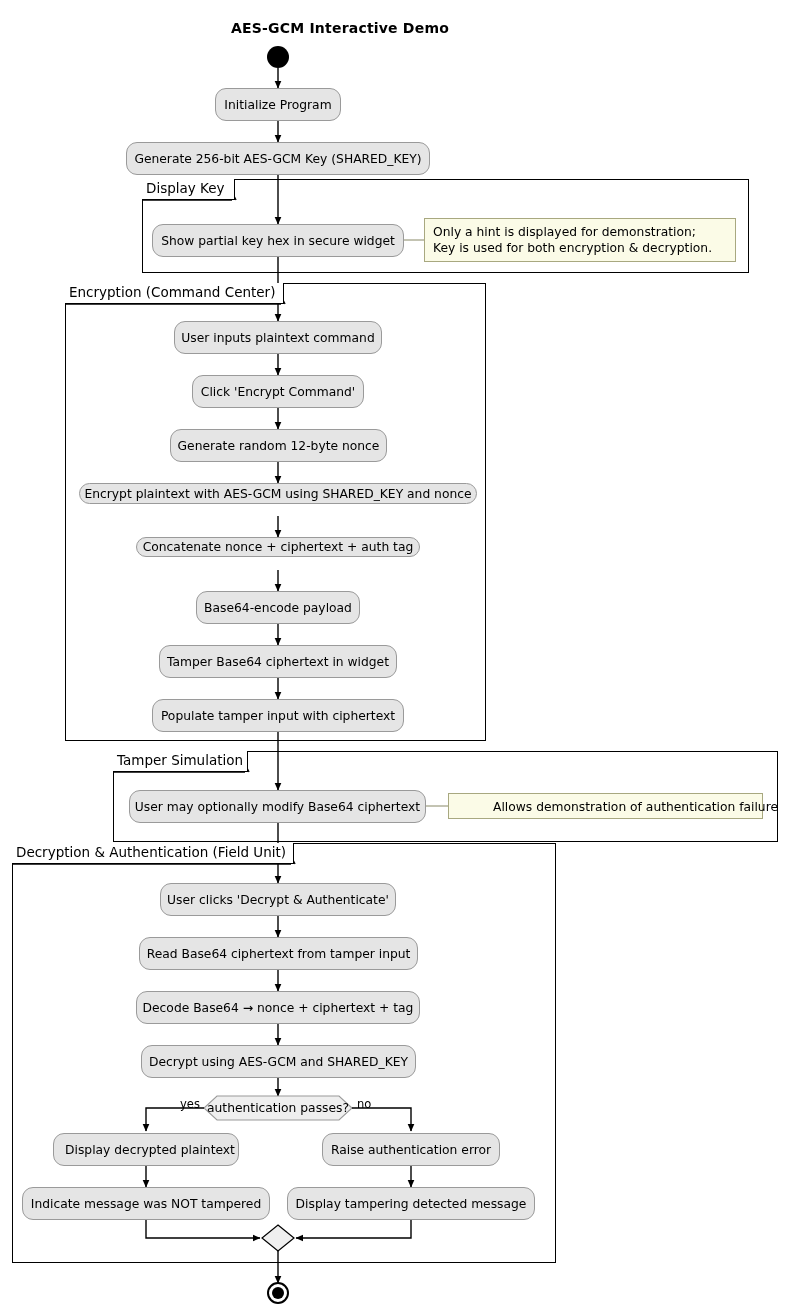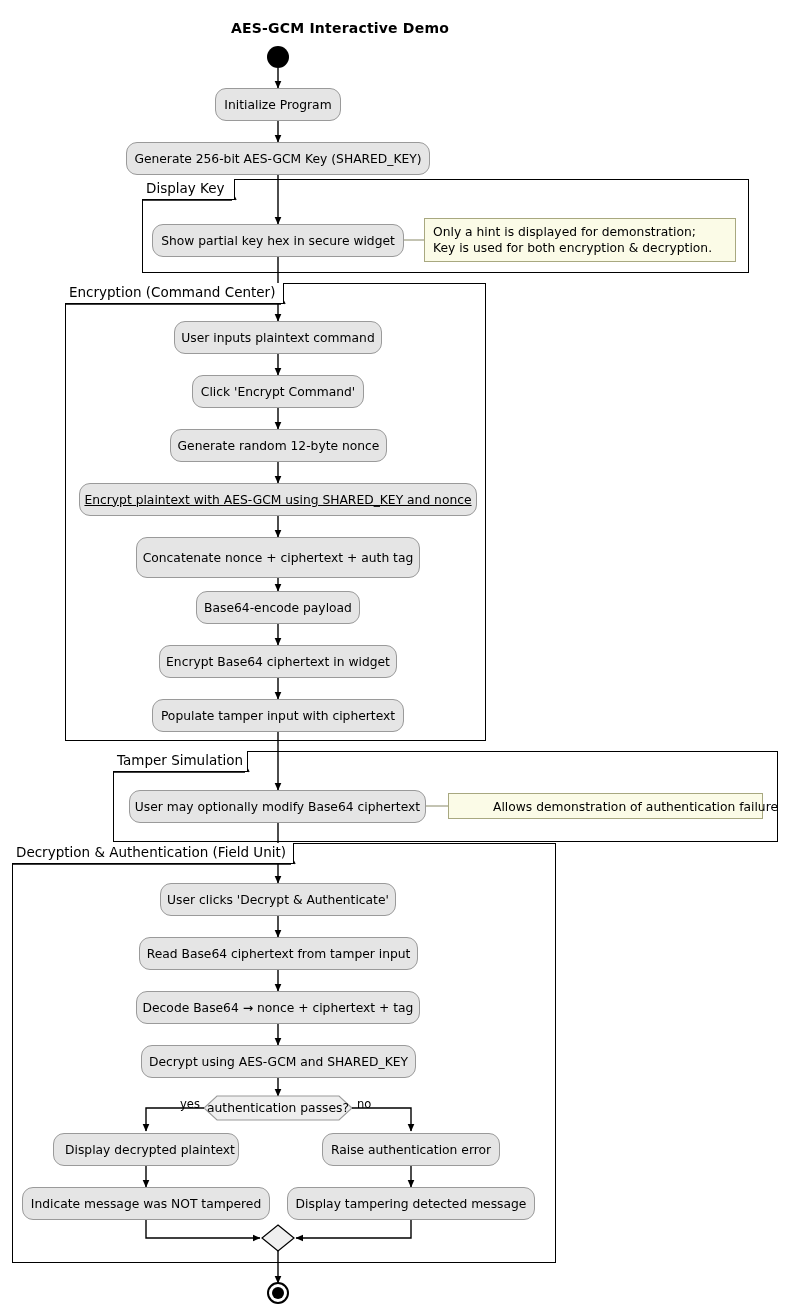--- a/index.html
+++ b/index.html
@@ -121,24 +121,24 @@
     <div class="partition" style="left: 113px; top: 751px; width: 665px; height: 91px;"></div>
     <div class="partition-title" style="left: 113px; top: 751px; width: 135px;">Tamper Simulation</div>
     <div class="partition" style="left: 12px; top: 843px; width: 544px; height: 420px;"></div>
     <div class="partition-title" style="left: 12px; top: 843px; width: 282px;">Decryption &amp; Authentication (Field Unit)</div>
     <div class="activity" style="left: 215px; top: 88px; width: 126px; height: 33px;">Initialize Program</div>
     <div class="activity" style="left: 126px; top: 142px; width: 304px; height: 33px;">Generate 256-bit AES-GCM Key (SHARED_KEY)</div>
     <div class="activity" style="left: 152px; top: 224px; width: 252px; height: 33px;">Show partial key hex in secure widget</div>
     <div class="activity" style="left: 192px; top: 375px; width: 172px; height: 33px;">Click 'Encrypt Command'</div>
     <div class="activity" style="left: 174px; top: 321px; width: 208px; height: 33px;">User inputs plaintext command</div>
     <div class="activity" style="left: 170px; top: 429px; width: 217px; height: 33px;">Generate random 12-byte nonce</div>
-    <div class="activity" style="left: 79px; top: 483px; width: 398px; height: 33px; text-decoration: underline;">Encrypt plaintext with AES-GCM using SHARED_KEY and nonce</div>
-    <div class="activity" style="left: 136px; top: 537px; width: 284px; height: 41px;">Concatenate nonce + ciphertext + auth tag</div>
+    <div class="activity" style="left: 79px; top: 483px; width: 398px; height: 21px;">Encrypt plaintext with AES-GCM using SHARED_KEY and nonce</div>
+    <div class="activity" style="left: 136px; top: 537px; width: 284px; height: 20px;">Concatenate nonce + ciphertext + auth tag</div>
     <div class="activity" style="left: 196px; top: 591px; width: 164px; height: 33px;">Base64-encode payload</div>
-    <div class="activity" style="left: 159px; top: 645px; width: 238px; height: 33px;">Encrypt Base64 ciphertext in widget</div>
+    <div class="activity" style="left: 159px; top: 645px; width: 238px; height: 33px;">Tamper Base64 ciphertext in widget</div>
     <div class="activity" style="left: 152px; top: 699px; width: 252px; height: 33px;">Populate tamper input with ciphertext</div>
     <div class="activity" style="left: 129px; top: 790px; width: 297px; height: 33px;">User may optionally modify Base64 ciphertext</div>
     <div class="activity" style="left: 160px; top: 883px; width: 236px; height: 33px;">User clicks 'Decrypt &amp; Authenticate'</div>
     <div class="activity" style="left: 139px; top: 937px; width: 279px; height: 33px;">Read Base64 ciphertext from tamper input</div>
     <div class="activity" style="left: 136px; top: 991px; width: 284px; height: 33px;">Decode Base64 → nonce + ciphertext + tag</div>
     <div class="activity" style="left: 141px; top: 1045px; width: 275px; height: 33px;">Decrypt using AES-GCM and SHARED_KEY</div>
     <div class="activity" style="left: 53px; top: 1133px; width: 186px; height: 33px; padding-left: 8px;">Display decrypted plaintext</div>
     <div class="activity" style="left: 322px; top: 1133px; width: 178px; height: 33px;">Raise authentication error</div>
     <div class="activity" style="left: 22px; top: 1187px; width: 248px; height: 33px;">Indicate message was NOT tampered</div>
     <div class="activity" style="left: 287px; top: 1187px; width: 248px; height: 33px;">Display tampering detected message</div>

